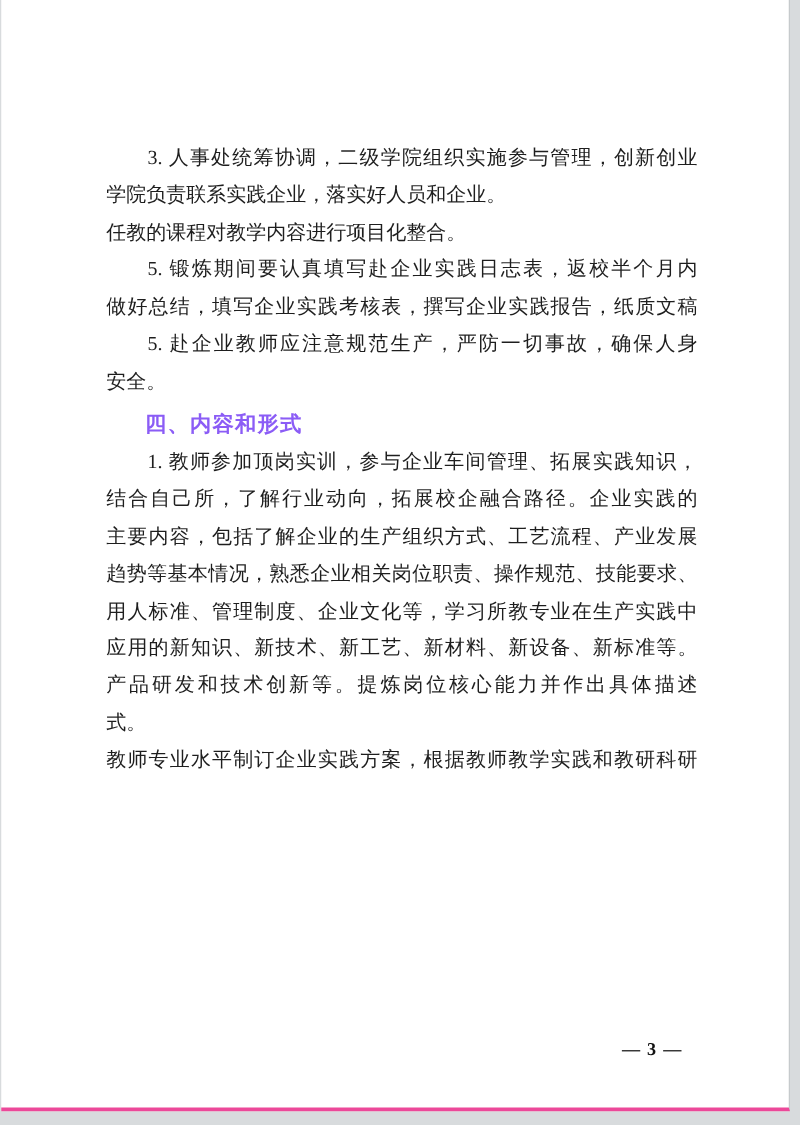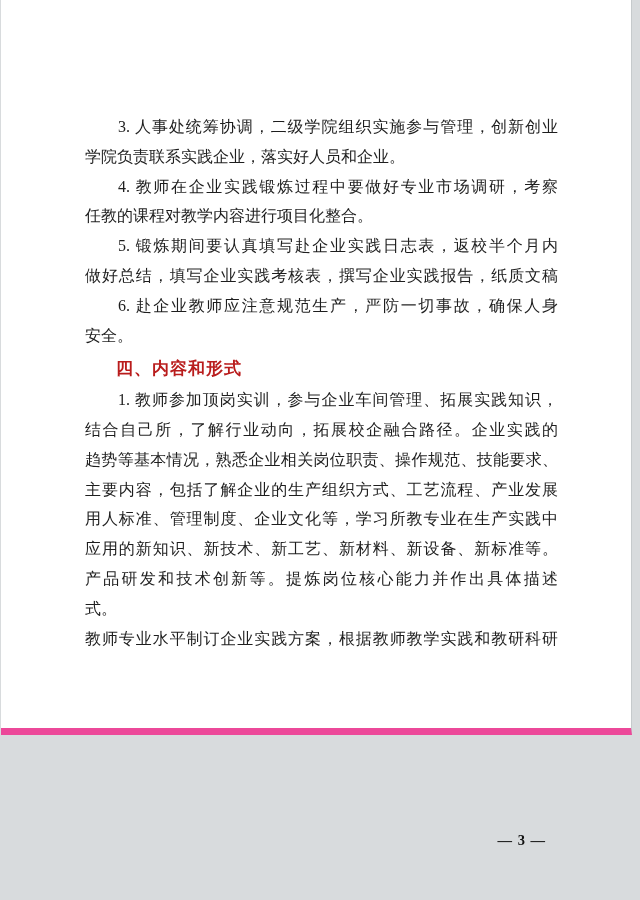--- a/index.html
+++ b/index.html
@@ -9,24 +9,24 @@
     height: 900px;
     background: #d8dbdd;
     overflow: hidden;
     font-family: "Liberation Serif", "DejaVu Serif", serif;
   }
   .page {
     position: absolute;
     left: 1px;
     top: 0;
     width: 631px;
-    height: 735px;
+    height: 889px;
     background: #ffffff;
     border-right: 1px solid #c6cacc;
-    border-bottom: 7px solid #ec4899;
+    border-bottom: 3px solid #ec4899;
     box-sizing: border-box;
   }
   .content {
     position: absolute;
     left: 84px;
     top: 112px;
     width: 473px;
     color: #1e1e1e;
     font-size: 16px;
     letter-spacing: 0px;
@@ -47,51 +47,50 @@
   }
   .heading {
     height: 29.8px;
     line-height: 29.8px;
     margin: 4px 0 1px 0;
     padding-left: 31px;
     font-family: "Liberation Sans", "DejaVu Sans", sans-serif;
     font-weight: bold;
     font-size: 17px;
     letter-spacing: 1px;
-    color: #b91c1c;
+    color: #8b5cf6;
   }
   .page-number {
     position: absolute;
     top: 832px;
     right: 85px;
     font-family: "Liberation Serif", "DejaVu Serif", serif;
     font-weight: bold;
     font-size: 14.5px;
     letter-spacing: 1px;
     color: #111111;
   }
 </style>
 </head>
 <body>
 
 <div class="page">
   <div class="content">
       <div class="line indent fill">3. 人事处统筹协调，二级学院组织实施参与管理，创新创业</div>
       <div class="line">学院负责联系实践企业，落实好人员和企业。</div>
-      <div class="line indent fill">4. 教师在企业实践锻炼过程中要做好专业市场调研，考察</div>
       <div class="line">任教的课程对教学内容进行项目化整合。</div>
       <div class="line indent fill">5. 锻炼期间要认真填写赴企业实践日志表，返校半个月内</div>
       <div class="line fill">做好总结，填写企业实践考核表，撰写企业实践报告，纸质文稿</div>
-      <div class="line indent fill">6. 赴企业教师应注意规范生产，严防一切事故，确保人身</div>
+      <div class="line indent fill">5. 赴企业教师应注意规范生产，严防一切事故，确保人身</div>
       <div class="line">安全。</div>
       <div class="heading">四、内容和形式</div>
       <div class="line indent fill">1. 教师参加顶岗实训，参与企业车间管理、拓展实践知识，</div>
       <div class="line fill">结合自己所，了解行业动向，拓展校企融合路径。企业实践的</div>
+      <div class="line fill">主要内容，包括了解企业的生产组织方式、工艺流程、产业发展</div>
       <div class="line fill">趋势等基本情况，熟悉企业相关岗位职责、操作规范、技能要求、</div>
-      <div class="line fill">主要内容，包括了解企业的生产组织方式、工艺流程、产业发展</div>
       <div class="line fill">用人标准、管理制度、企业文化等，学习所教专业在生产实践中</div>
       <div class="line fill">应用的新知识、新技术、新工艺、新材料、新设备、新标准等。</div>
       <div class="line fill">产品研发和技术创新等。提炼岗位核心能力并作出具体描述</div>
       <div class="line">式。</div>
       <div class="line fill">教师专业水平制订企业实践方案，根据教师教学实践和教研科研</div>
     </div>
   <div class="page-number">— 3 —</div>
 </div>
 
 </body></html>

